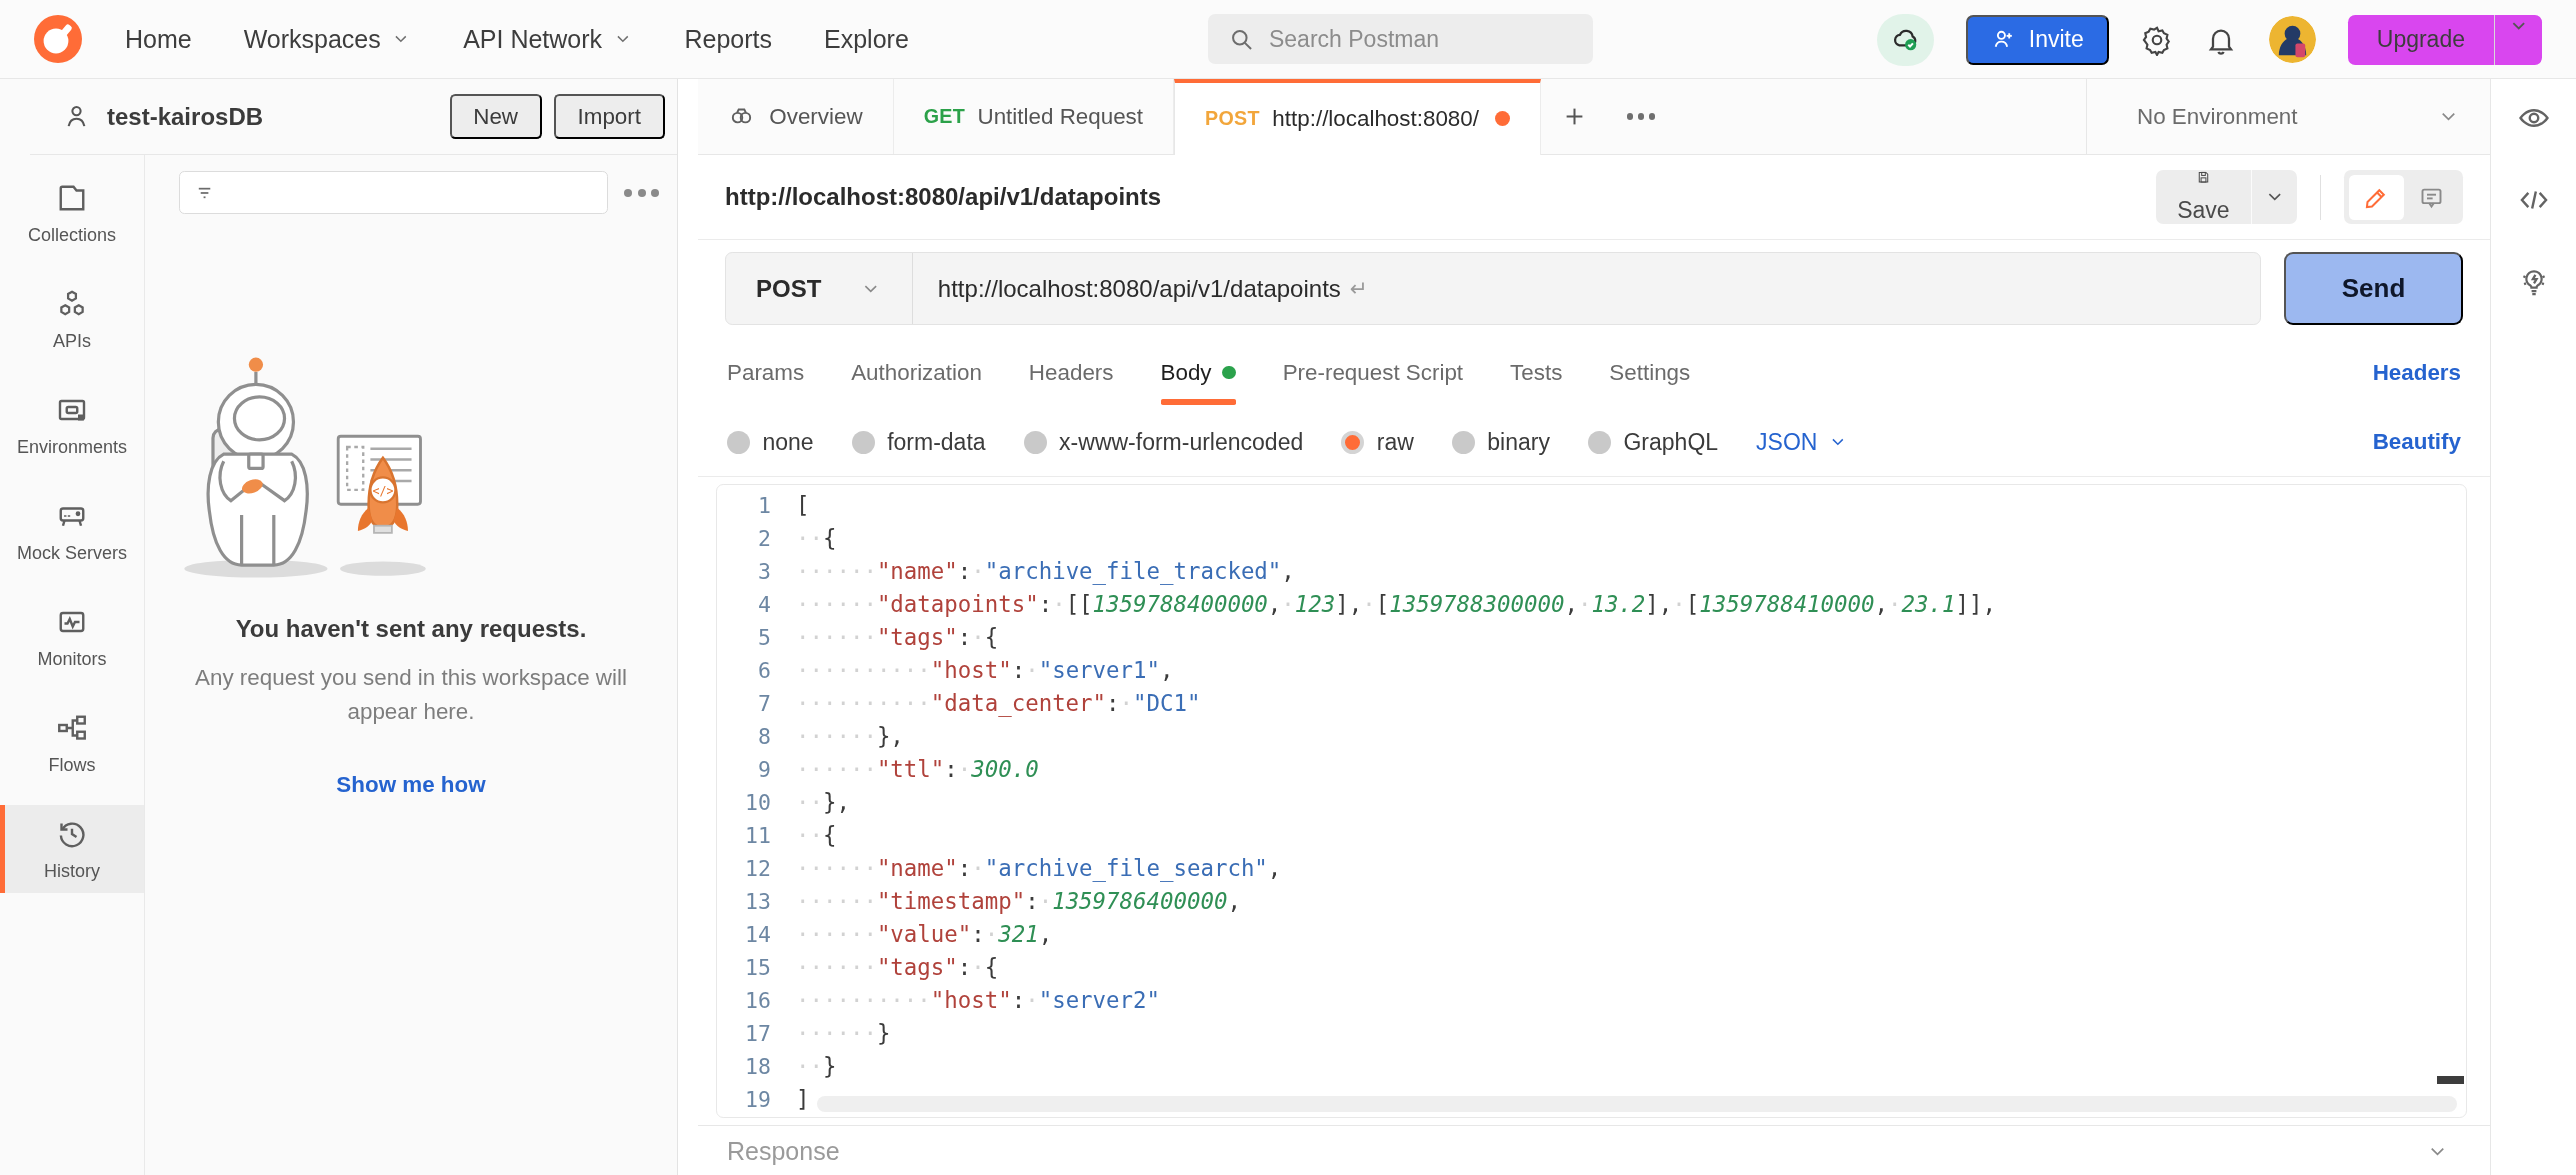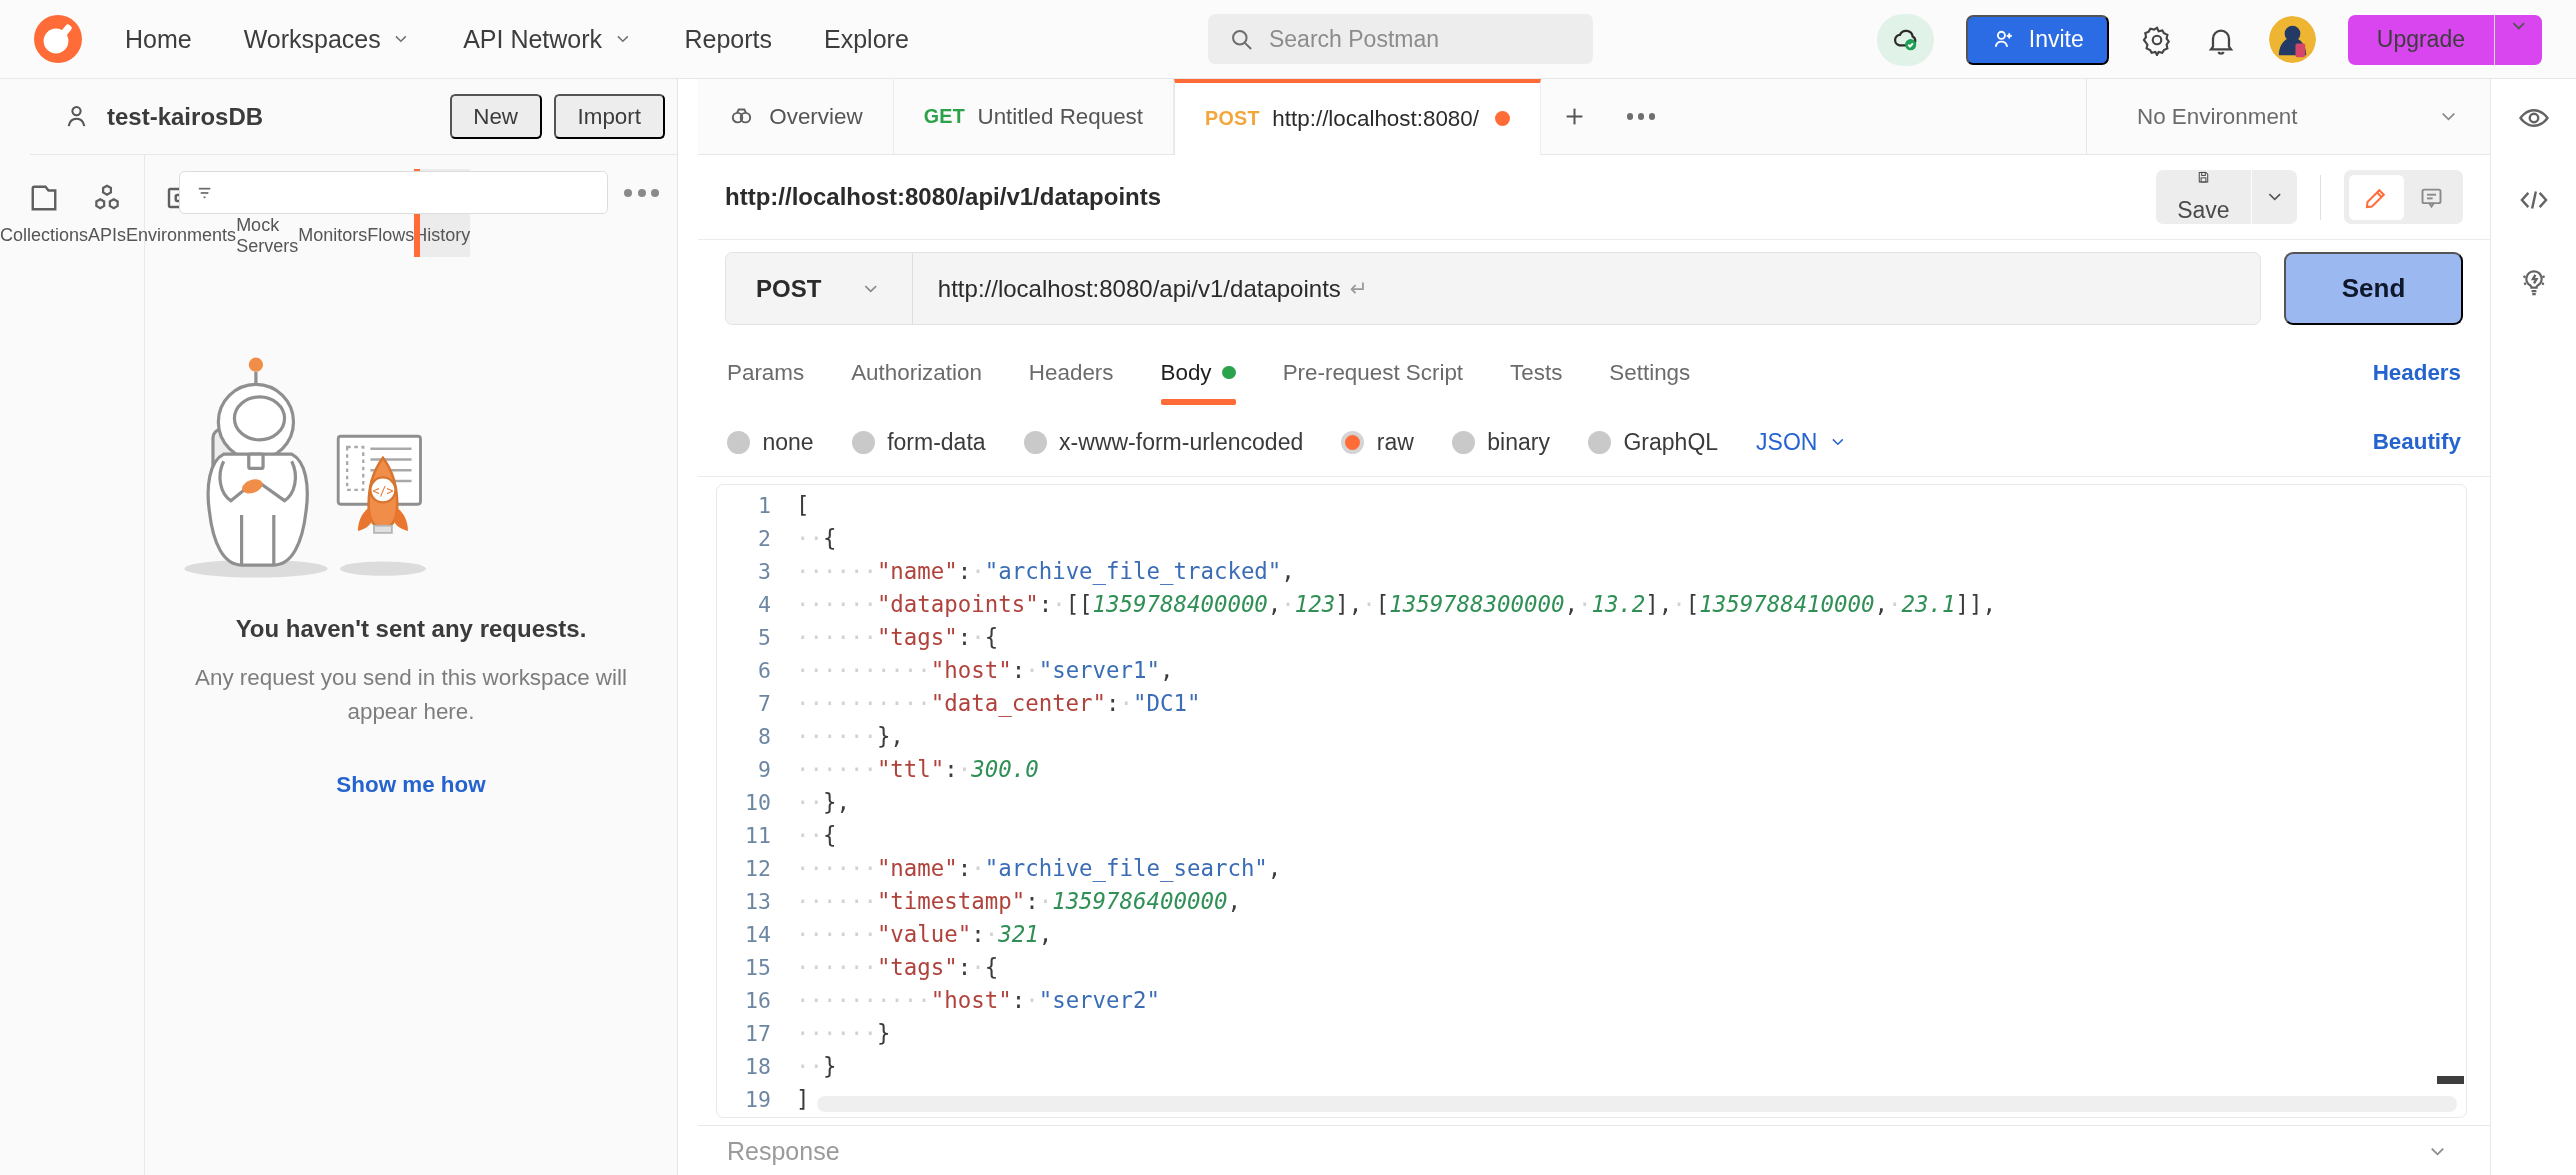--- a/index.html
+++ b/index.html
@@ -40,21 +40,21 @@
   
   .sidebar { position:absolute; top:79px; left:0; width:678px; bottom:0; background:#fafafa;
              border-right:0.9px solid #e3e3e3; }
   .ws-header { height:76px; border-bottom:0.9px solid #e7e7e7; display:flex; align-items:center; padding:0 12.5px 0 32px;margin-left:30px; }
   .ws-header .p-icon svg { width:29px; height:29px; color:#555; }
   .ws-title { font-size:24px; font-weight:700; color:#3b3b3b; margin-left:16px; }
   .ws-btn { height:45px; padding:0 21.5px; background:#ededed; border-radius:5.4px; font-size:22.4px; color:#3b3b3b;
             display:flex; align-items:center; margin-left:12.5px; }
   .ws-btn:first-of-type { margin-left:auto; }
   .side-body { display:flex; height:calc(100% - 76px); }
-  .iconcol { width:145px; border-right:0.9px solid #e9e9e9; padding-top:14.3px; display:flex; flex-direction:row; }
+  .iconcol { width:145px; border-right:0.9px solid #e9e9e9; padding-top:14.3px; display:flex; flex-direction:column; }
   .icon-item { height:88px; margin-bottom:18px; display:flex; flex-direction:column; align-items:center;
                justify-content:center; gap:9px; position:relative; cursor:pointer; }
   .icon-item svg { width:36px; height:36px; color:#5f5f5f; }
   .icon-item .lbl { font-size:18px; color:#555; }
   .icon-item.active { background:#ececec; }
   .icon-item.active::before { content:""; position:absolute; left:0; top:0; bottom:0; width:5.4px; background:#FF6C37; }
   .panel { flex:1; position:relative; }
   .filter-row { display:flex; align-items:center; margin:16px 18px 0 34px; }
   .filter-input { flex:1; height:43px; border:0.9px solid #dcdcdc; border-radius:5.4px; background:#fff;
                   display:flex; align-items:center; padding-left:14.3px; }

